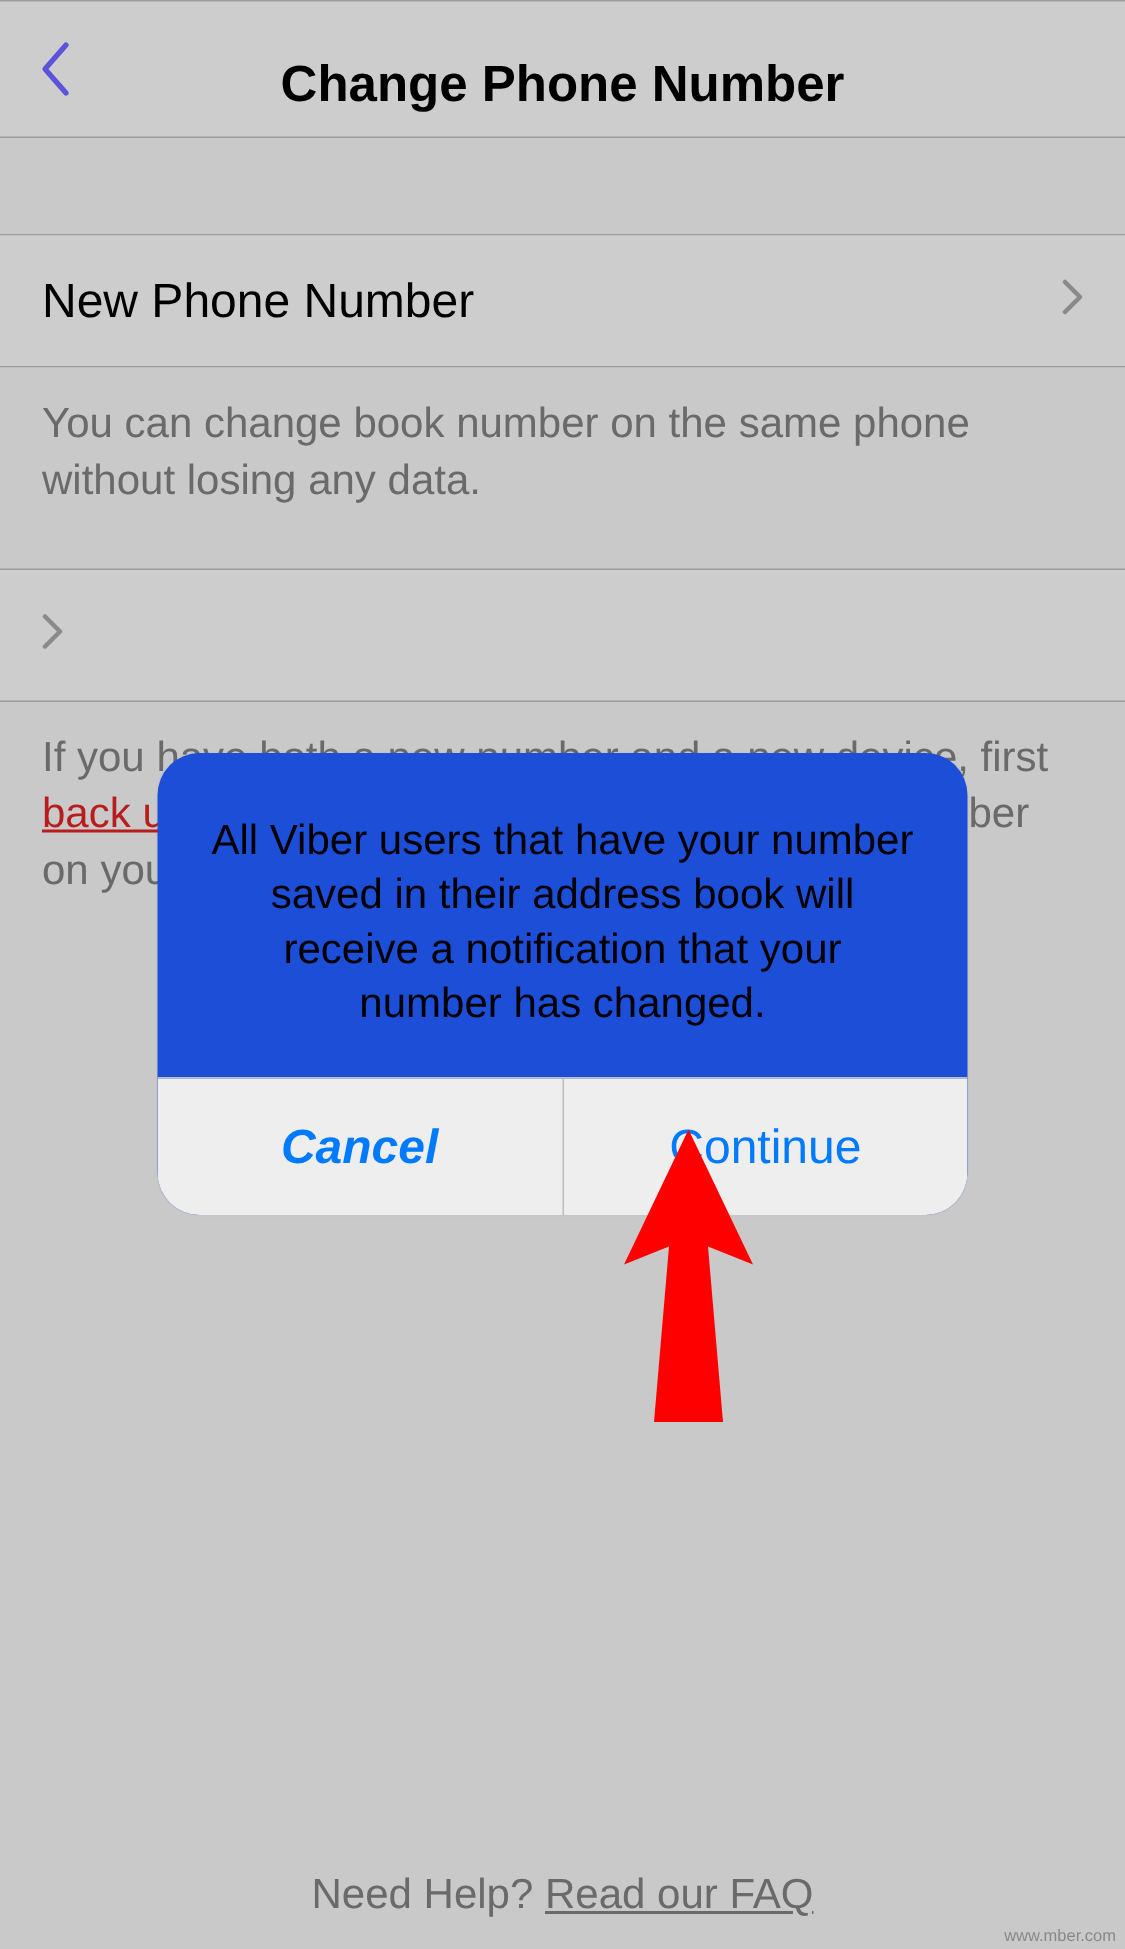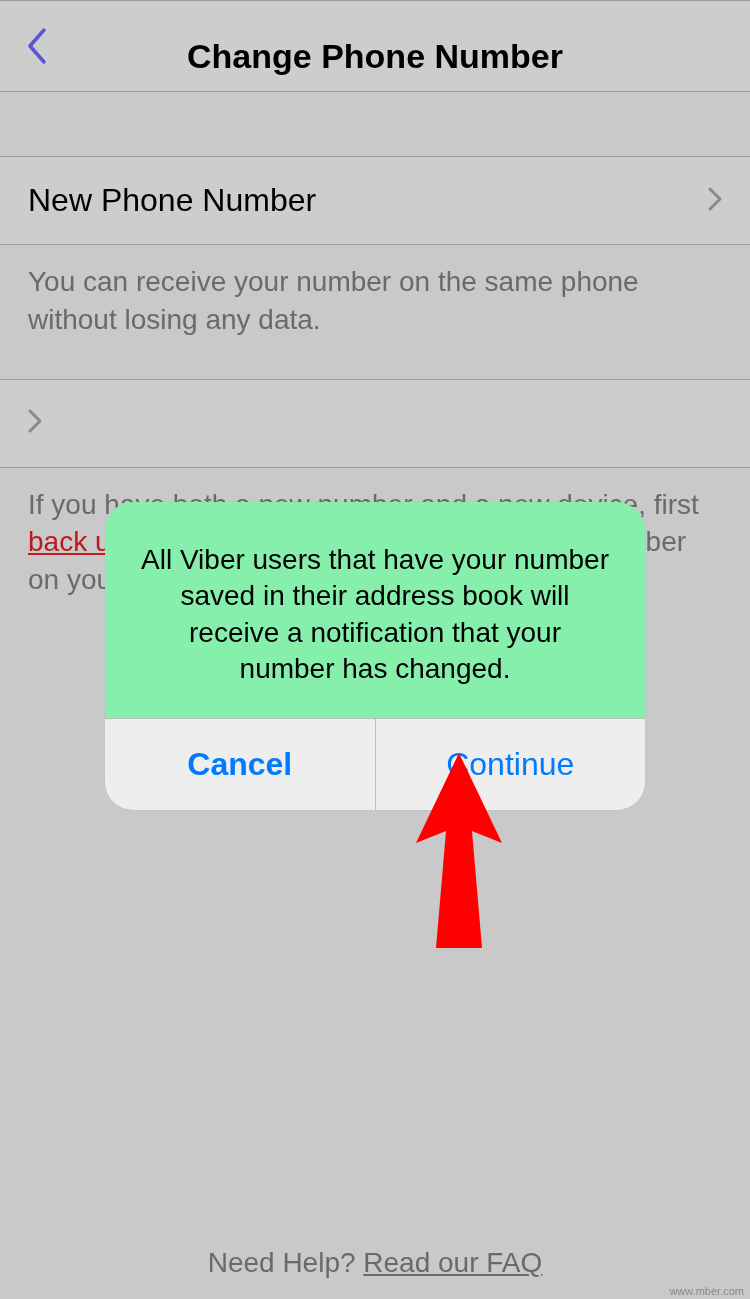--- a/index.html
+++ b/index.html
@@ -118,21 +118,21 @@
       left: 0;
       width: 100%;
       height: 100%;
       display: flex;
       align-items: flex-start;
       justify-content: center;
     }
     .alert {
       margin-top: 502px;
       width: 540px;
-      background: #86efac;
+      background: #1d4ed8;
       border-radius: 28px;
       overflow: hidden;
       box-shadow: 0 0 0 1px rgba(0,0,0,0.02);
     }
     .alert-body {
       padding: 40px 34px 30px 34px;
       text-align: center;
     }
     .alert-message {
       font-size: 28px;
@@ -151,20 +151,21 @@
       justify-content: center;
       font-size: 32px;
       color: #007aff;
       background: #eeeeee;
     }
     .alert-button.bold {
       font-weight: 600;
     }
     .alert-button:first-child {
       border-right: 1px solid #bcbcbc;
+      font-style: italic;
     }
     
     .arrow-annotation {
       position: absolute;
       left: 414px;
       top: 753px;
       width: 90px;
       height: 195px;
     }
   </style>
@@ -187,21 +188,21 @@
   <div class="list-row">
     <span class="row-label">New Phone Number</span>
     <span class="chevron-right">
       <svg viewBox="0 0 14 24">
           <polyline points="2,2 12,12 2,22" fill="none" stroke="#8a8a8a" stroke-width="3" stroke-linecap="round" stroke-linejoin="round"></polyline>
         </svg>
     </span>
   </div>
 
   <div class="info-section">
-    <div class="info-text">You can receive your number on the same phone without losing any data.</div>
+    <div class="info-text">You can change book number on the same phone without losing any data.</div>
   </div>
 
   <div class="list-row">
     <span class="chevron-right">
       <svg viewBox="0 0 14 24">
           <polyline points="2,2 12,12 2,22" fill="none" stroke="#8a8a8a" stroke-width="3" stroke-linecap="round" stroke-linejoin="round"></polyline>
         </svg>
     </span>
   </div>
 

